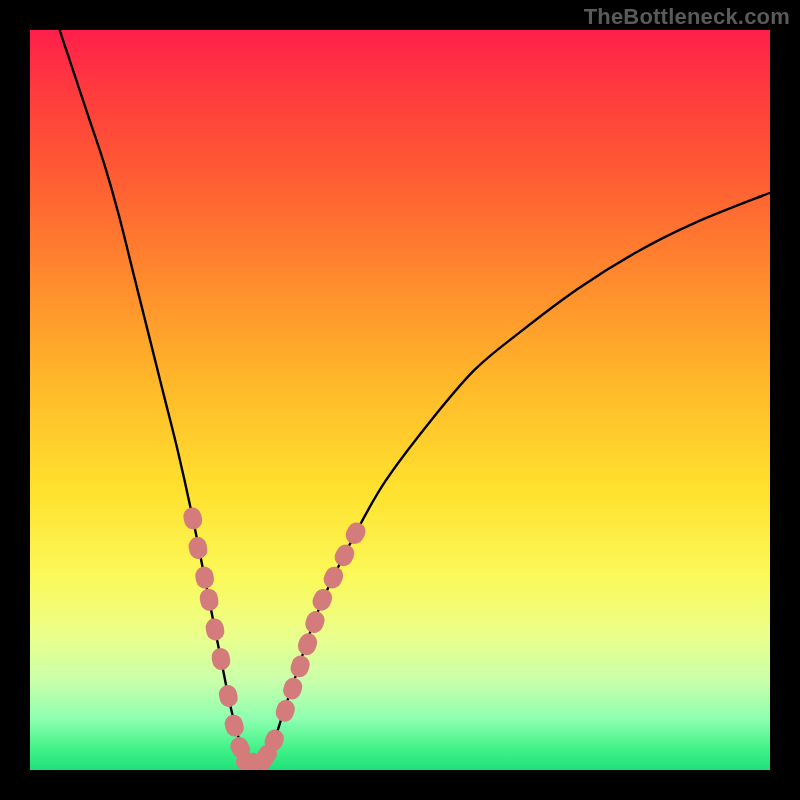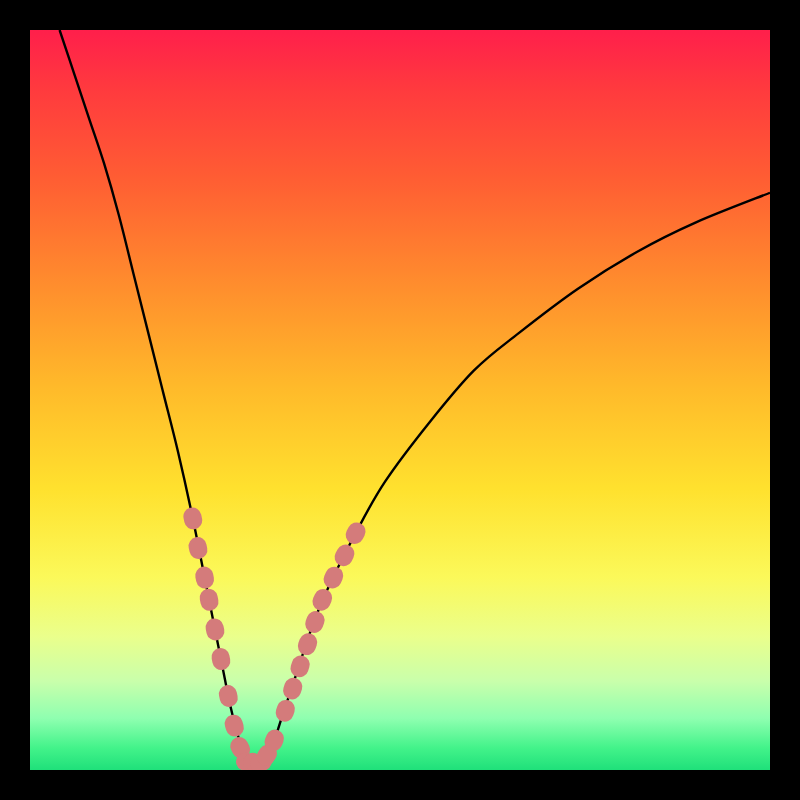--- a/index.html
+++ b/index.html
@@ -138,13 +138,14 @@
           </g>
           <g transform="translate(314.5 525.4) rotate(-61.92751306414704)">
             <rect x="-11" y="-9" width="22" height="18" rx="9" ry="9" class="marker-pill"></rect>
           </g>
           <g transform="translate(325.6 503.2) rotate(-61.92751306414704)">
             <rect x="-11" y="-9" width="22" height="18" rx="9" ry="9" class="marker-pill"></rect>
           </g>
         </g>
     </svg>
   </div>
+  <div class="watermark">TheBottleneck.com</div>
 </div>
 
 </body></html>

